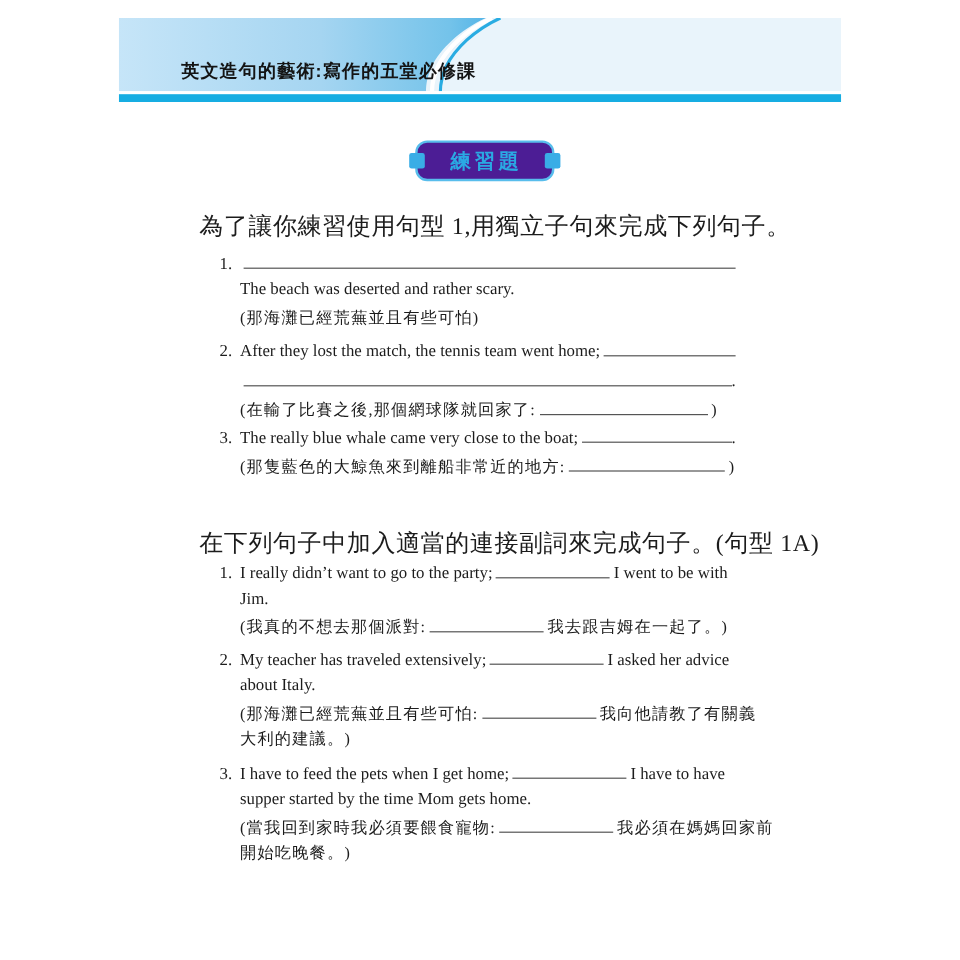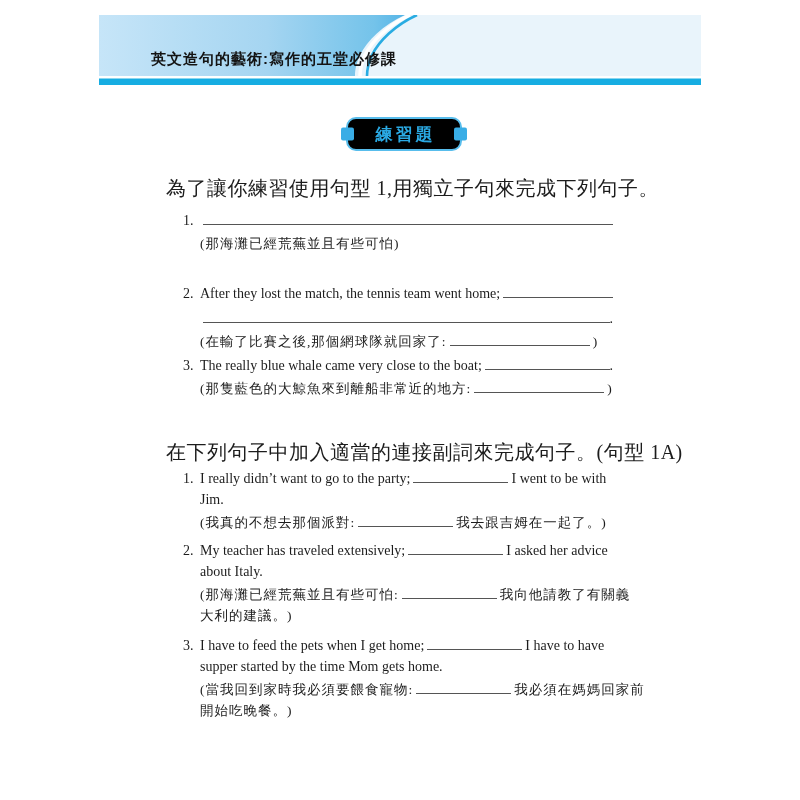--- a/index.html
+++ b/index.html
@@ -16,21 +16,21 @@
   .header-title{
     position:absolute;left:52px;top:35px;
     font-family:"Liberation Sans","DejaVu Sans",sans-serif;
     font-weight:bold;font-size:15px;color:#141414;letter-spacing:1px;
     white-space:nowrap;
   }
 
   
   .badge{
     left:346px;top:117px;width:112px;height:30px;
-    border:2px solid #58bdec;border-radius:10px;background:#000000;
+    border:2px solid #58bdec;border-radius:10px;background:#4c1d95;
     display:flex;align-items:center;justify-content:center;
   }
   .badge .sq{
     position:absolute;width:13px;height:13px;background:#39ade6;
     border-radius:2px;top:50%;transform:translateY(-50%);
   }
   .sq-left{left:-7px;}
   .sq-right{right:-7px;}
   .badge-label{
     font-family:"Liberation Sans","DejaVu Sans",sans-serif;
@@ -92,20 +92,21 @@
   <span class="sq sq-right"></span>
 </div>
 
 <div class="abs intro" style="left:166px;top:175px;">為了讓你練習使用句型 1,用獨立子句來完成下列句子。</div>
 
 <div class="abs item" style="left:183px;top:210px;">
   <div class="line fx">
     <span class="num">1.</span>
     <span class="blank bfill"></span>
   </div>
+  <div class="line en ind">The beach was deserted and rather scary.</div>
   <div class="line zh ind zh-line">(那海灘已經荒蕪並且有些可怕)</div>
 </div>
 
 <div class="abs item" style="left:183px;top:283px;">
   <div class="line fx en">
     <span class="num">2.</span>
     <span>After they lost the match, the tennis team went home;</span>
     <span class="blank bfill"></span>
   </div>
   <div class="line fx en ind sp4">

